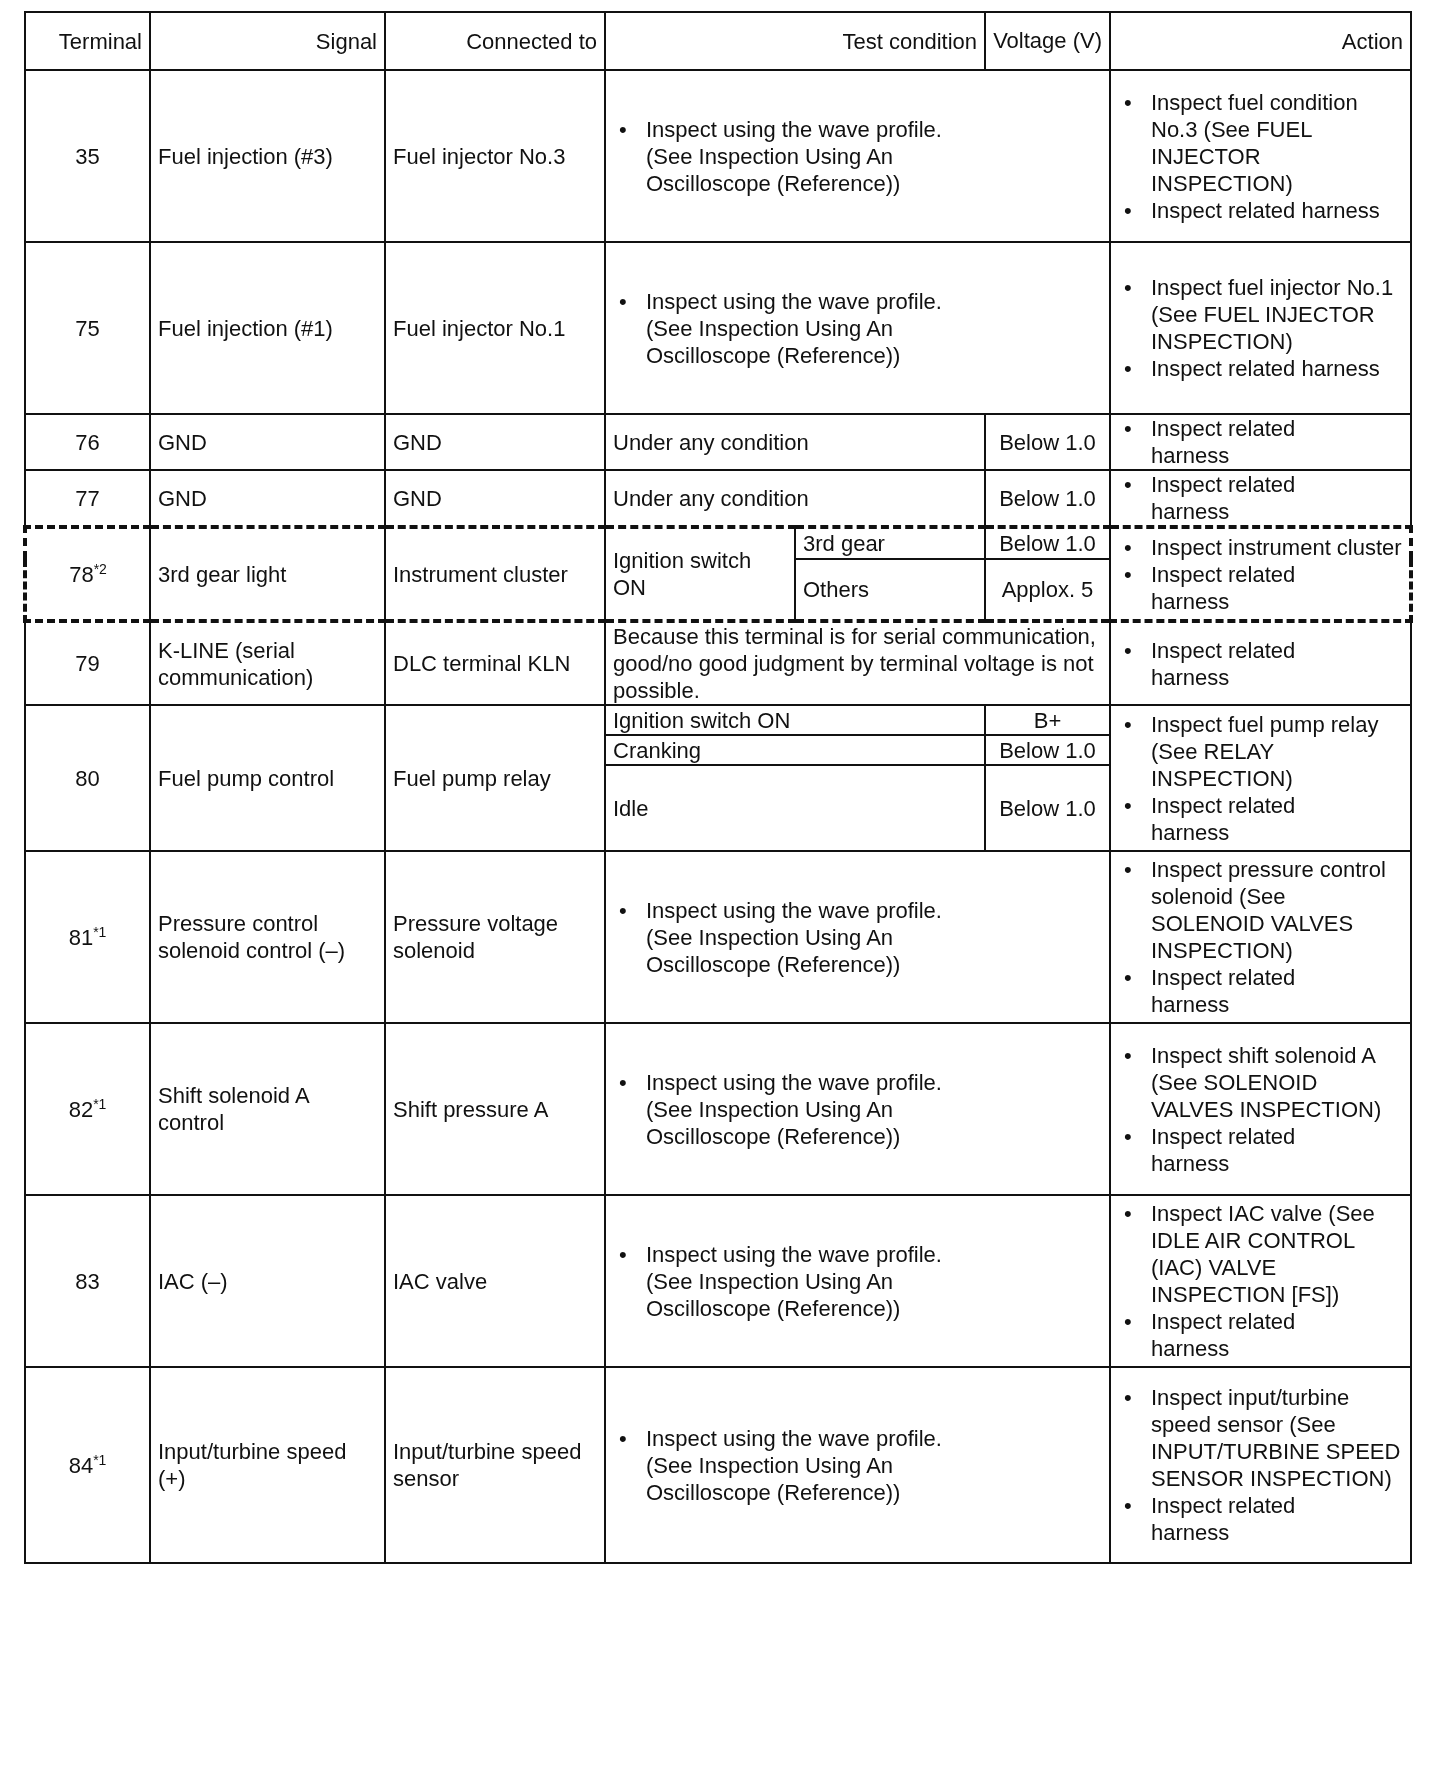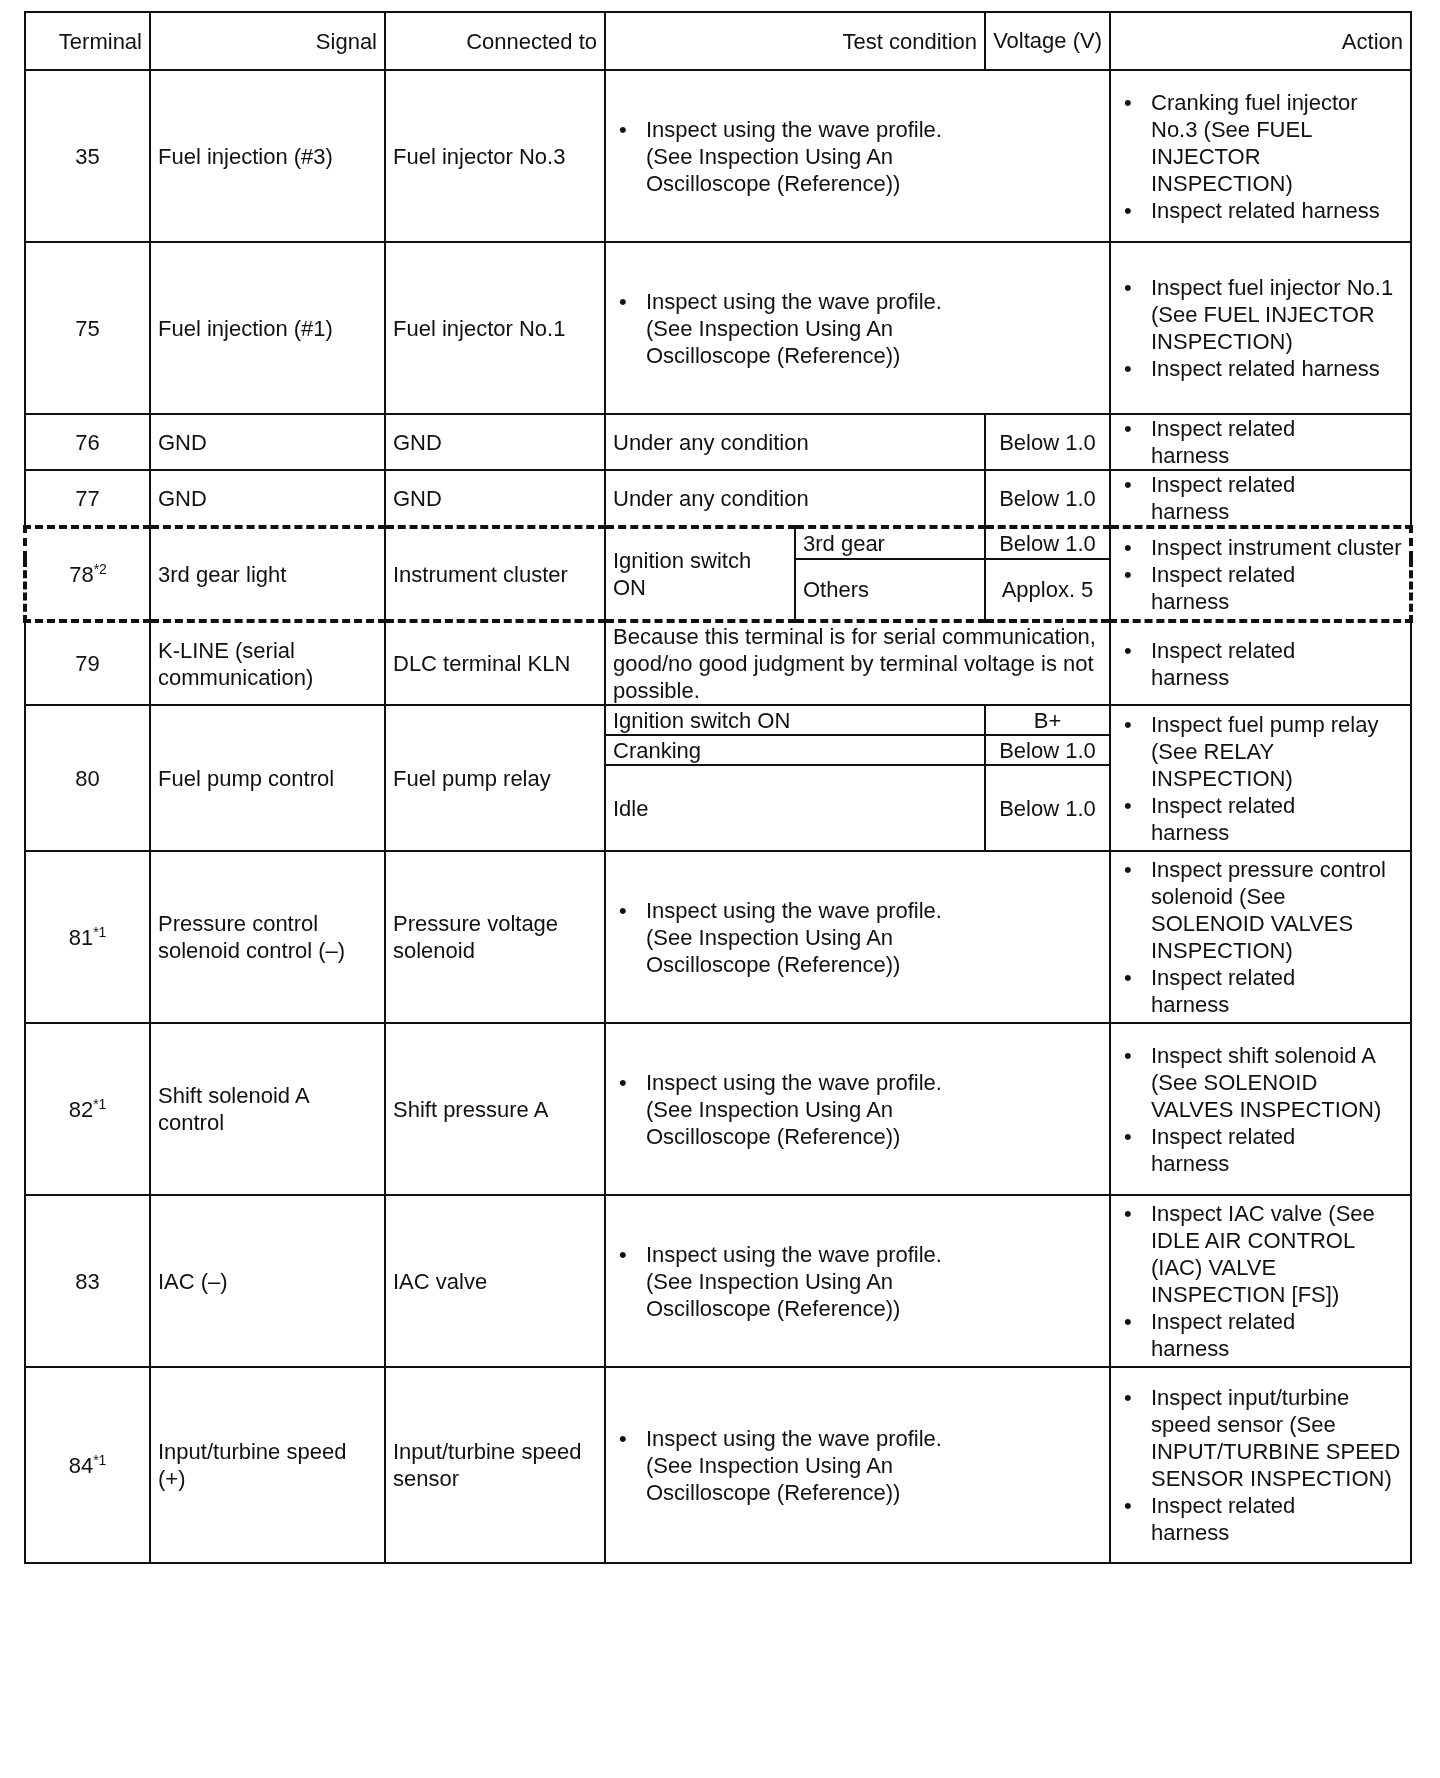--- a/index.html
+++ b/index.html
@@ -53,21 +53,21 @@
       <td class="term"><span>35</span></td>
       <td>Fuel injection (#3)</td>
       <td>Fuel injector No.3</td>
       <td colspan="3" class="wave">
           <ul class="bl">
             <li style="width:300px">Inspect using the wave profile. (See Inspection Using An Oscilloscope (Reference))</li>
           </ul>
         </td>
       <td class="act">
           <ul class="bl">
-            <li>Cranking fuel injector No.3 (See FUEL INJECTOR INSPECTION)</li>
+            <li>Inspect fuel condition No.3 (See FUEL INJECTOR INSPECTION)</li>
             <li>Inspect related harness</li>
           </ul>
         </td>
     </tr>
 
     <tr style="height:172px">
       <td class="term"><span>75</span></td>
       <td>Fuel injection (#1)</td>
       <td>Fuel injector No.1</td>
       <td colspan="3" class="wave">

